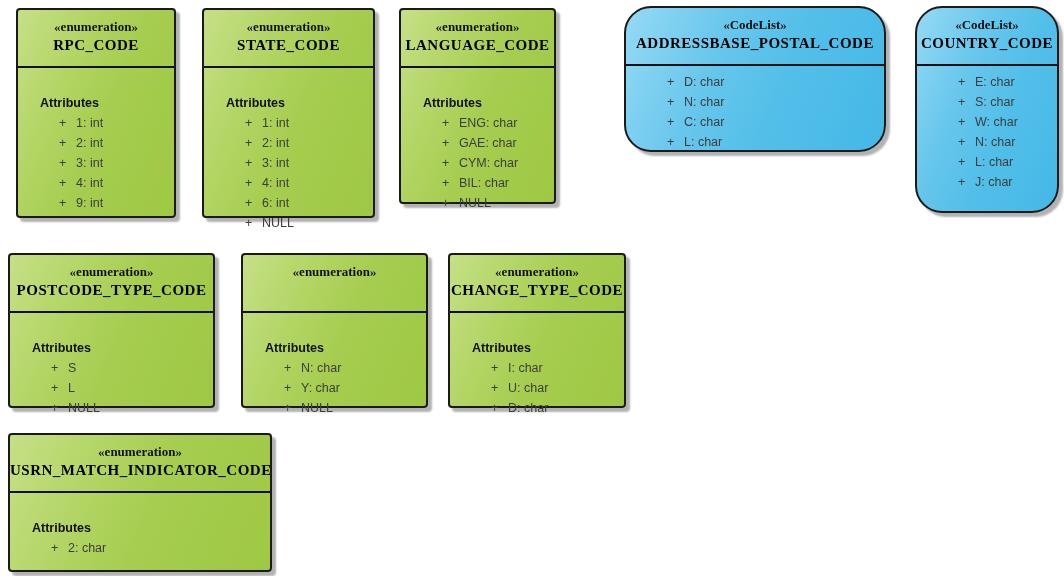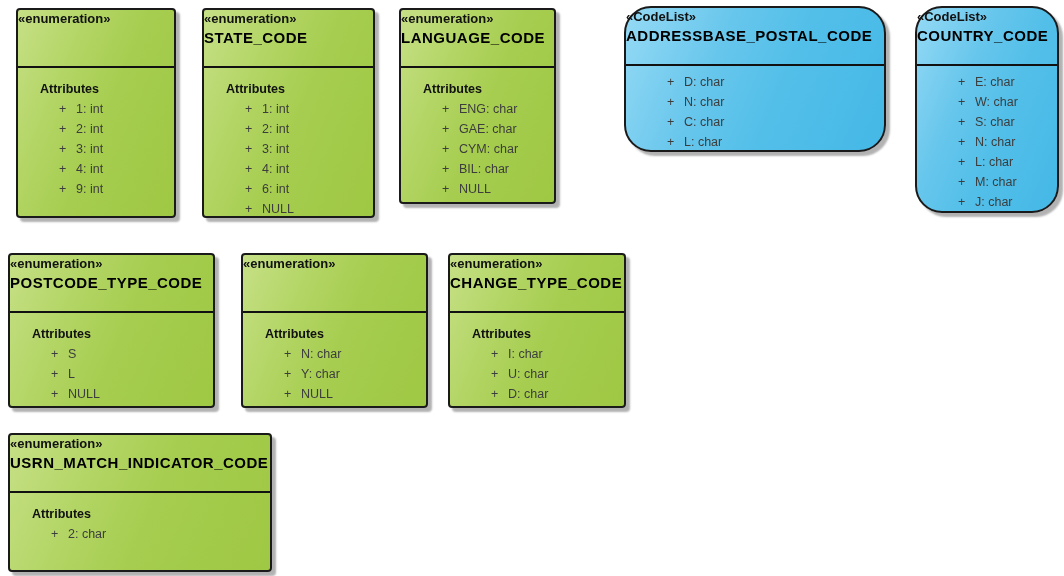--- a/index.html
+++ b/index.html
@@ -26,39 +26,41 @@
     background: linear-gradient(113deg, #c6e086 0%, #b3d565 30%, #a6cd4f 55%, #9fc844 100%);
   }
   .uml-box.blue {
     background: linear-gradient(113deg, #95daf5 0%, #67c6ec 35%, #52bfe9 60%, #45b8e6 100%);
     border-radius: 27px;
   }
   .box-header {
     box-sizing: border-box;
     height: 58px;
     border-bottom: 2px solid #111111;
-    padding-top: 0;
+    text-align: center;
+    padding-top: 8px;
     overflow: hidden;
+    font-family: Liberation Serif, serif;
   }
   .stereotype {
     font-size: 13px;
     font-weight: bold;
     color: #111111;
     line-height: 17px;
   }
   .box-title {
     font-size: 15px;
     font-weight: bold;
     color: #000000;
     line-height: 21px;
     letter-spacing: 0.5px;
     white-space: nowrap;
   }
   .box-body {
-    padding-top: 11px;
+    padding-top: 25px;
   }
   .uml-box.blue .box-body {
     padding-top: 6px;
   }
   .attributes-label {
     font-size: 12.5px;
     font-weight: bold;
     color: #111111;
     height: 20px;
     line-height: 20px;
@@ -81,20 +83,21 @@
   }
 </style>
 </head>
 <body>
 
 <div id="canvas">
 
   <div class="uml-box green" style="left:16px; top:8px; width:160px; height:210px;">
     <div class="box-header">
       <div class="stereotype">«enumeration»</div>
+      <div class="box-title">RPC_CODE</div>
     </div>
     <div class="box-body">
       <div class="attributes-label">Attributes</div>
     <div class="attr-row"><span class="plus">+</span><span>1: int</span></div>
         <div class="attr-row"><span class="plus">+</span><span>2: int</span></div>
         <div class="attr-row"><span class="plus">+</span><span>3: int</span></div>
         <div class="attr-row"><span class="plus">+</span><span>4: int</span></div>
         <div class="attr-row"><span class="plus">+</span><span>9: int</span></div>
       </div>
   </div>
@@ -143,25 +146,24 @@
       </div>
   </div>
 
   <div class="uml-box blue" style="left:915px; top:6px; width:144px; height:207px;">
     <div class="box-header">
       <div class="stereotype">«CodeList»</div>
       <div class="box-title">COUNTRY_CODE</div>
     </div>
     <div class="box-body">
         <div class="attr-row"><span class="plus">+</span><span>E: char</span></div>
+        <div class="attr-row"><span class="plus">+</span><span>S: char</span></div>
         <div class="attr-row"><span class="plus">+</span><span>W: char</span></div>
-        <div class="attr-row"><span class="plus">+</span><span>S: char</span></div>
         <div class="attr-row"><span class="plus">+</span><span>N: char</span></div>
         <div class="attr-row"><span class="plus">+</span><span>L: char</span></div>
-        <div class="attr-row"><span class="plus">+</span><span>M: char</span></div>
         <div class="attr-row"><span class="plus">+</span><span>J: char</span></div>
       </div>
   </div>
 
   <div class="uml-box green" style="left:8px; top:253px; width:207px; height:155px;">
     <div class="box-header">
       <div class="stereotype">«enumeration»</div>
       <div class="box-title">POSTCODE_TYPE_CODE</div>
     </div>
     <div class="box-body">

